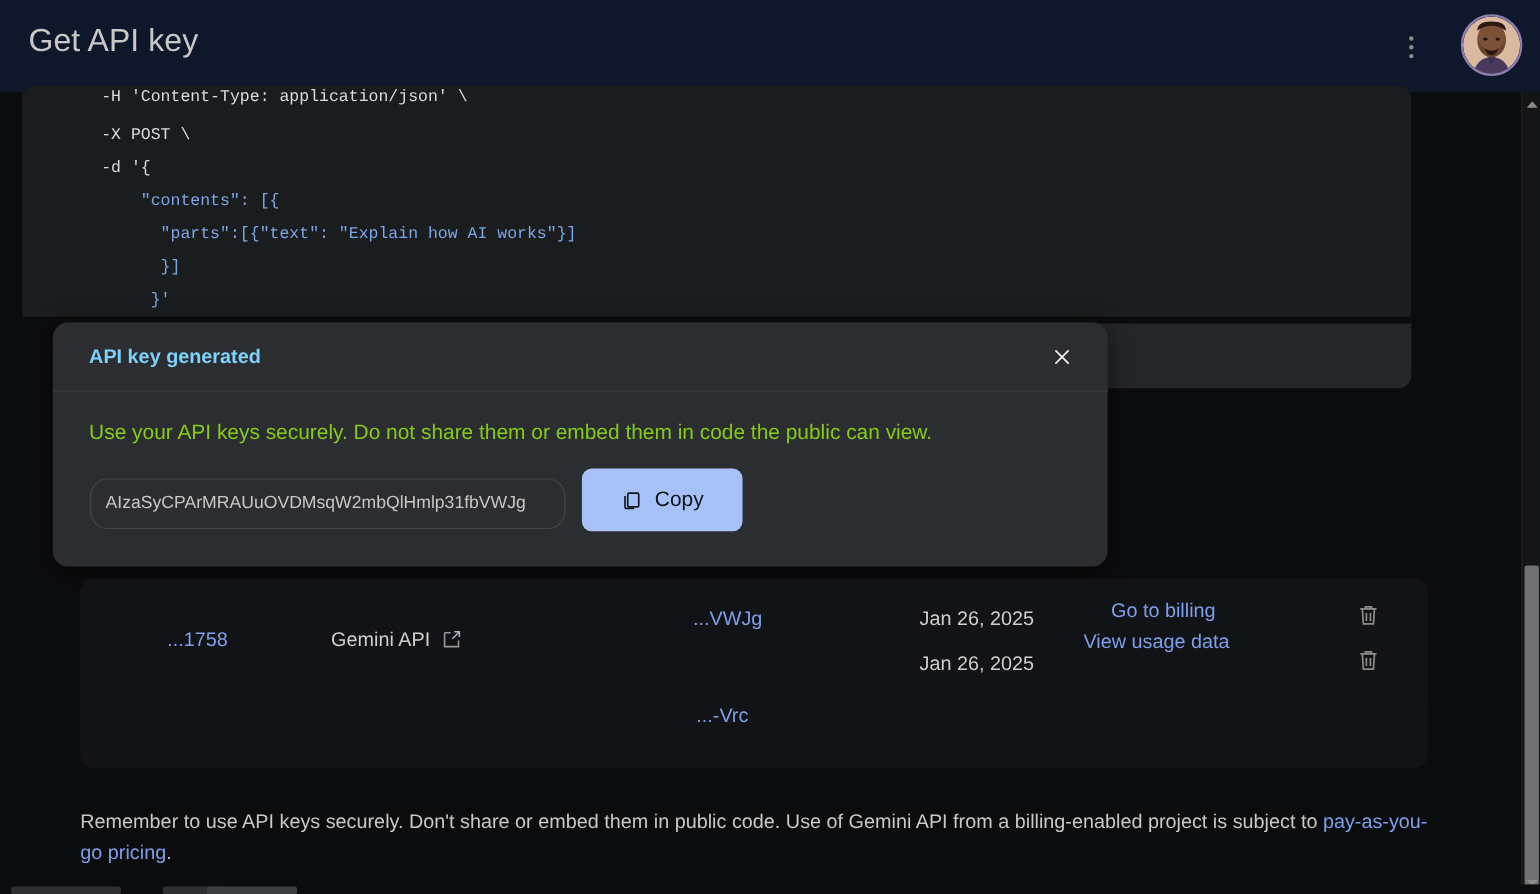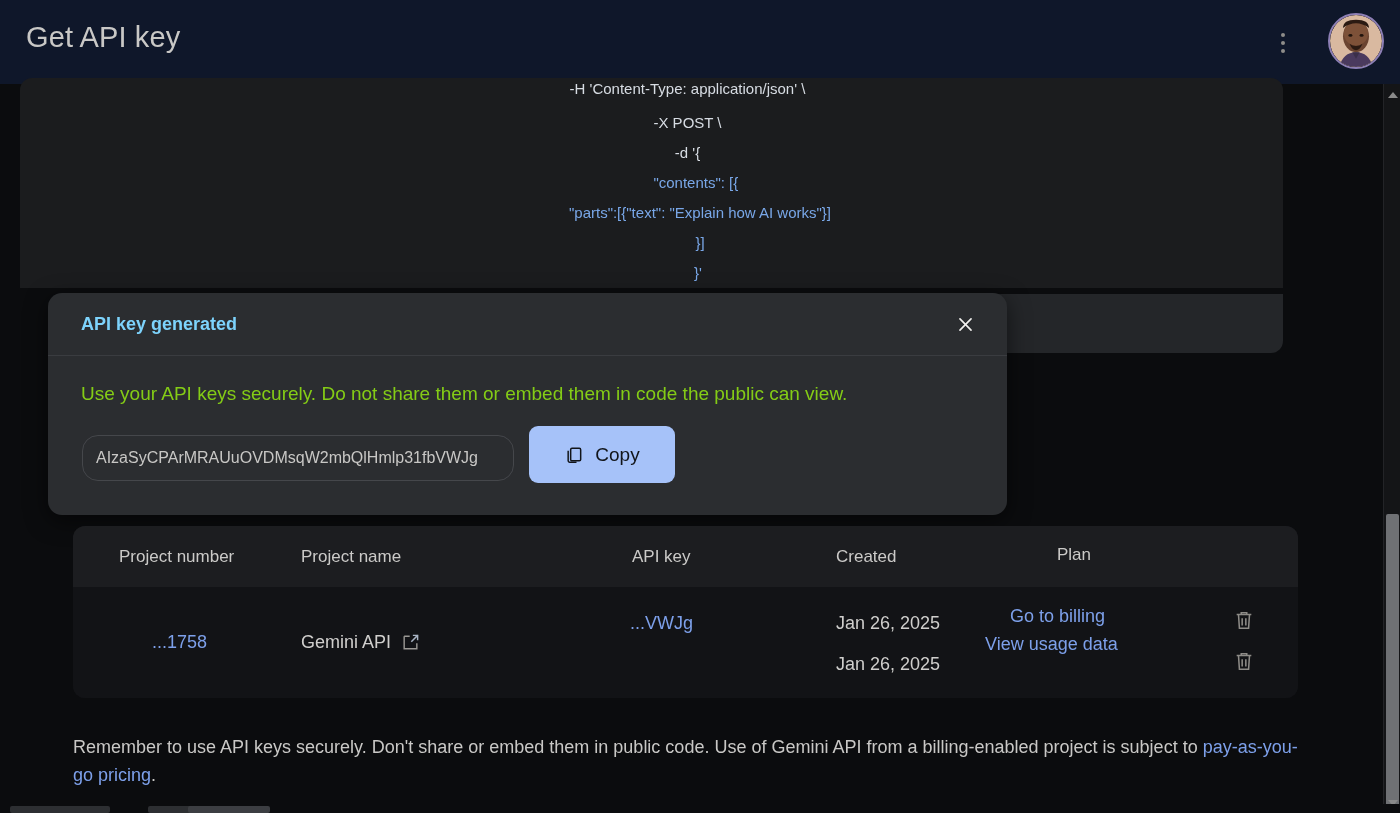--- a/index.html
+++ b/index.html
@@ -47,25 +47,24 @@
   .code-panel {
     position: absolute; left: 20px; top: 78px;
     width: 1263px; height: 210px;
     background: #1b1c1e;
     border-radius: 12px 12px 0 0;
     overflow: hidden;
   }
   .code-panel pre {
     margin: 0;
     padding: 0 0 0 72px;
-    font-family: Liberation Sans, sans-serif;
+    font-family: Liberation Mono, monospace;
     font-size: 15px; line-height: 30px;
     color: #d7dce3;
     white-space: pre;
-    text-align: center;
   }
   .tok-str { color: #79a7e8; }
   .tok-plain { color: #d7dce3; }
   .code-line { height: 30px; }
   .code-line.first { position: relative; top: -4px; }
 
   
   .sub-panel {
     position: absolute; left: 84px; top: 294px;
     width: 1199px; height: 59px;
@@ -284,27 +283,20 @@
       <svg viewBox="0 0 24 24" fill="none" stroke="#12151a" stroke-width="1.8">
         <rect x="8" y="4" width="12" height="15" rx="1.6"></rect>
         <path d="M5 7 v12 a1.6 1.6 0 0 0 1.6 1.6 H15"></path>
       </svg>
       <span>Copy</span>
     </button>
   </div>
 </div>
 
 <div class="table-card">
-  <div class="table-head">
-    <div class="th c1">Project number</div>
-    <div class="th c2">Project name</div>
-    <div class="th c3">API key</div>
-    <div class="th c4">Created</div>
-    <div class="th c5">Plan</div>
-  </div>
 
   <div class="table-row">
     <div class="cell cell-projnum">...1758</div>
 
     <div class="cell cell-projname">
       <span>Gemini API</span>
       <span class="ext-icon">
         <svg viewBox="0 0 24 24" fill="none" stroke="#9a9894" stroke-width="1.8">
           <path d="M4 4 h7 M4 4 v16 h16 v-7"></path>
           <path d="M13 11 L21 3" stroke="#a9b4c4"></path>

